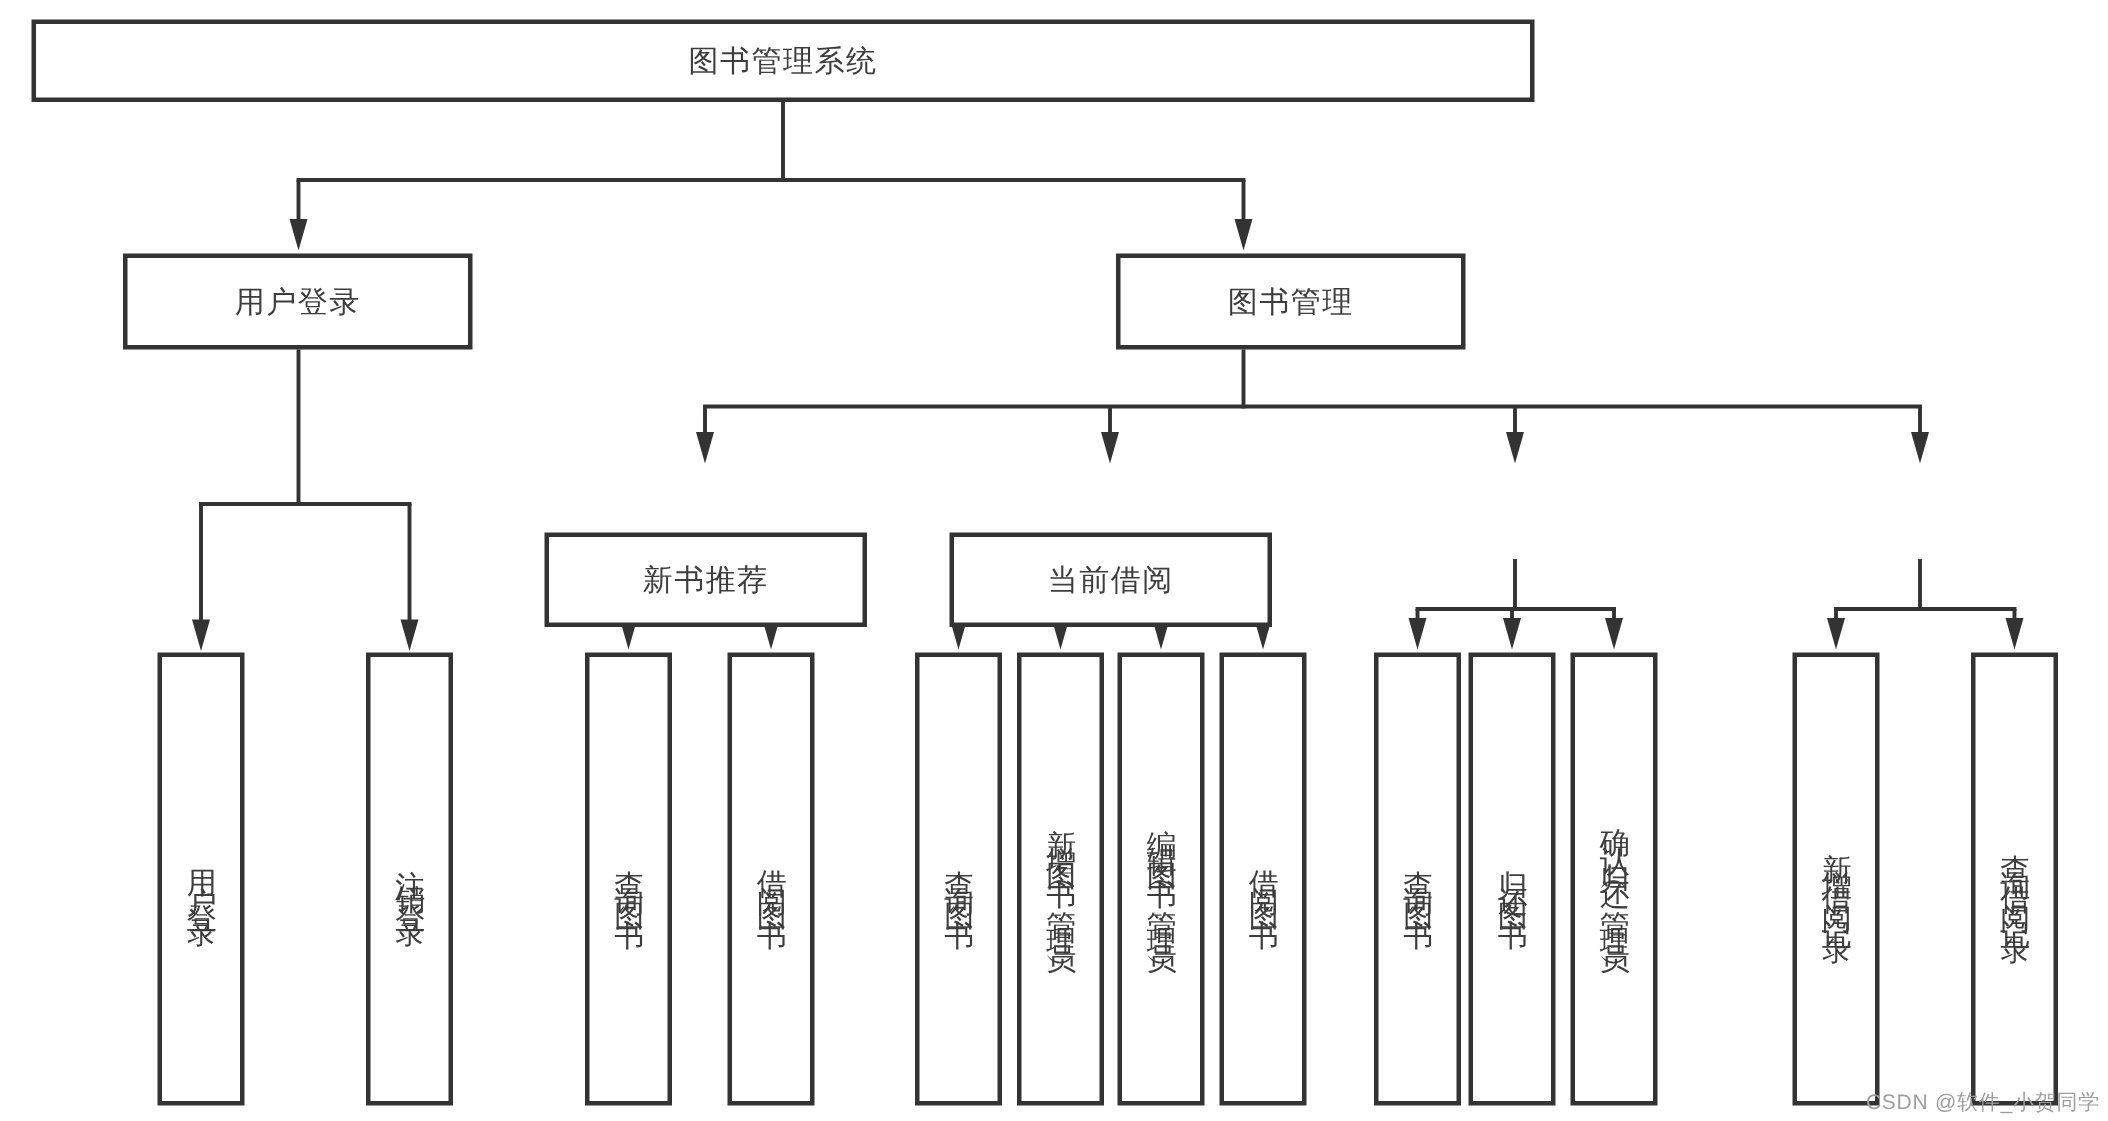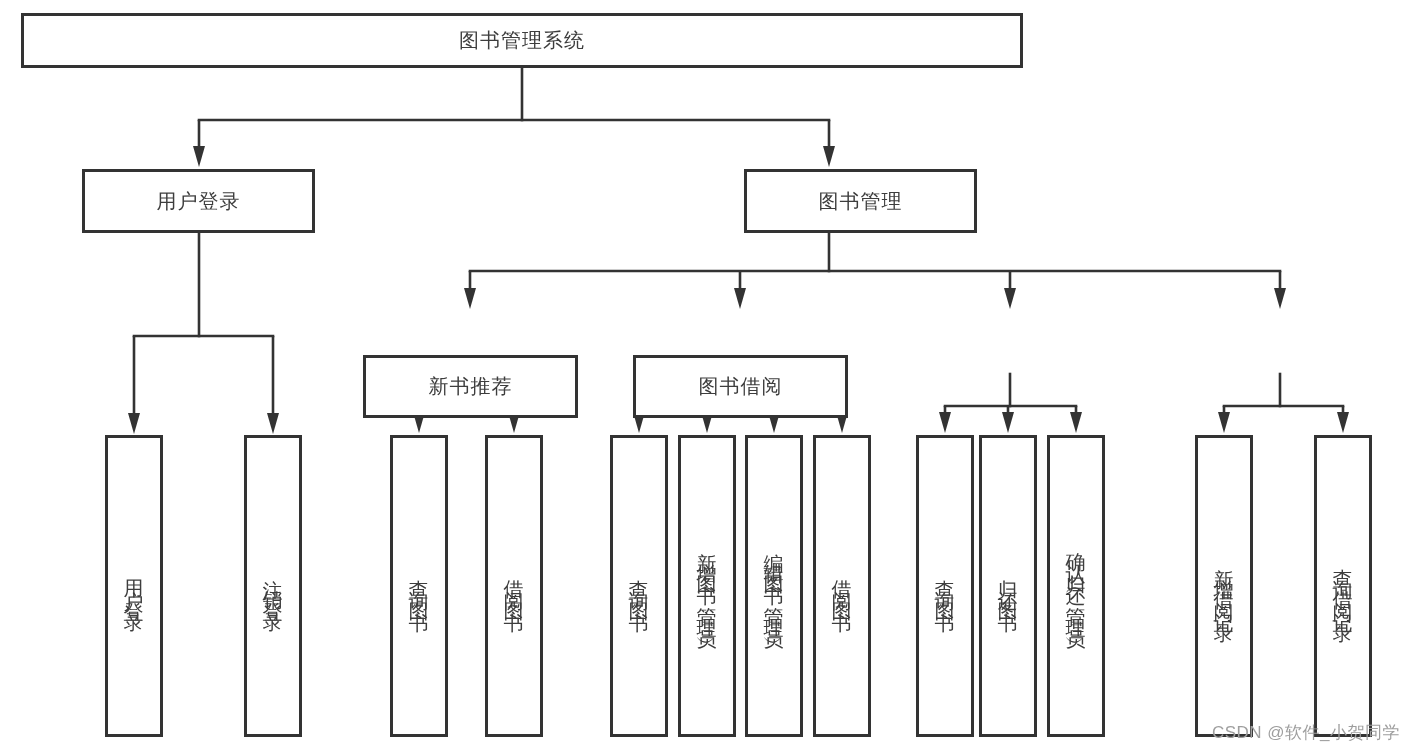--- a/index.html
+++ b/index.html
@@ -47,21 +47,21 @@
     top:435px;width:58px;height:302px;
     writing-mode:vertical-rl;
     text-orientation:mixed;
     letter-spacing:11px;
     line-height:1;
     font-size:20px;
   }
   .watermark{
     position:absolute;
     right:5px;bottom:3px;
-    font-size:17px;
+    font-size:14px;
     color:var(--wm);
     z-index:3;
     letter-spacing:0.5px;
     white-space:nowrap;
   }
 </style>
 </head>
 <body>
 
 <div class="stage">
@@ -120,21 +120,21 @@
       <line x1="1343" y1="406" x2="1343" y2="417" stroke="#333333" stroke-width="2.6"></line>
       <polygon points="1337,412 1349,412 1343,433" fill="#333333"></polygon>
     </svg>
 
   <div class="box root">图书管理系统</div>
 
   <div class="box lvl1" style="left:82px">用户登录</div>
   <div class="box lvl1" style="left:744px">图书管理</div>
 
   <div class="box lvl2" style="left:363px">新书推荐</div>
-  <div class="box lvl2" style="left:633px">图书借阅</div>
+  <div class="box lvl2" style="left:633px">当前借阅</div>
 
   <div class="box leaf" style="left:105px">用户登录</div>
   <div class="box leaf" style="left:244px">注销登录</div>
   <div class="box leaf" style="left:390px">查询图书</div>
   <div class="box leaf" style="left:485px">借阅图书</div>
   <div class="box leaf" style="left:610px">查询图书</div>
   <div class="box leaf" style="left:678px">新增图书（管理员）</div>
   <div class="box leaf" style="left:745px">编辑图书（管理员）</div>
   <div class="box leaf" style="left:813px">借阅图书</div>
   <div class="box leaf" style="left:916px">查询图书</div>

